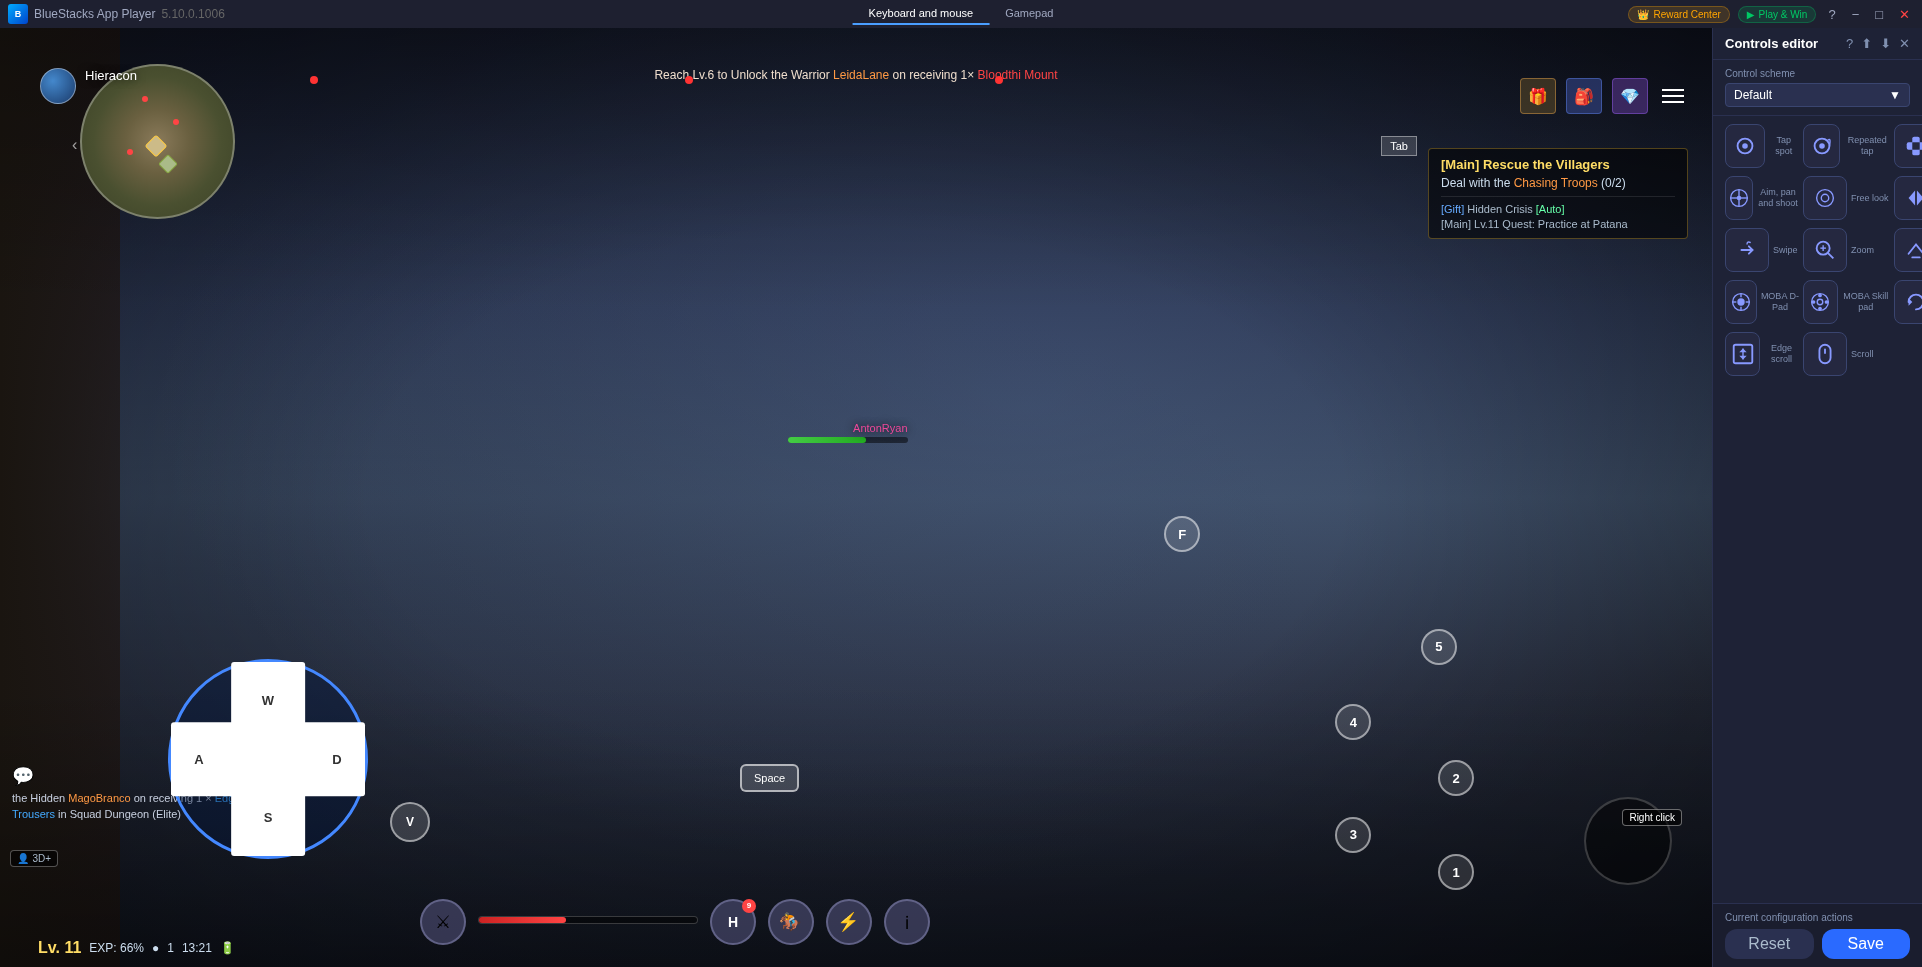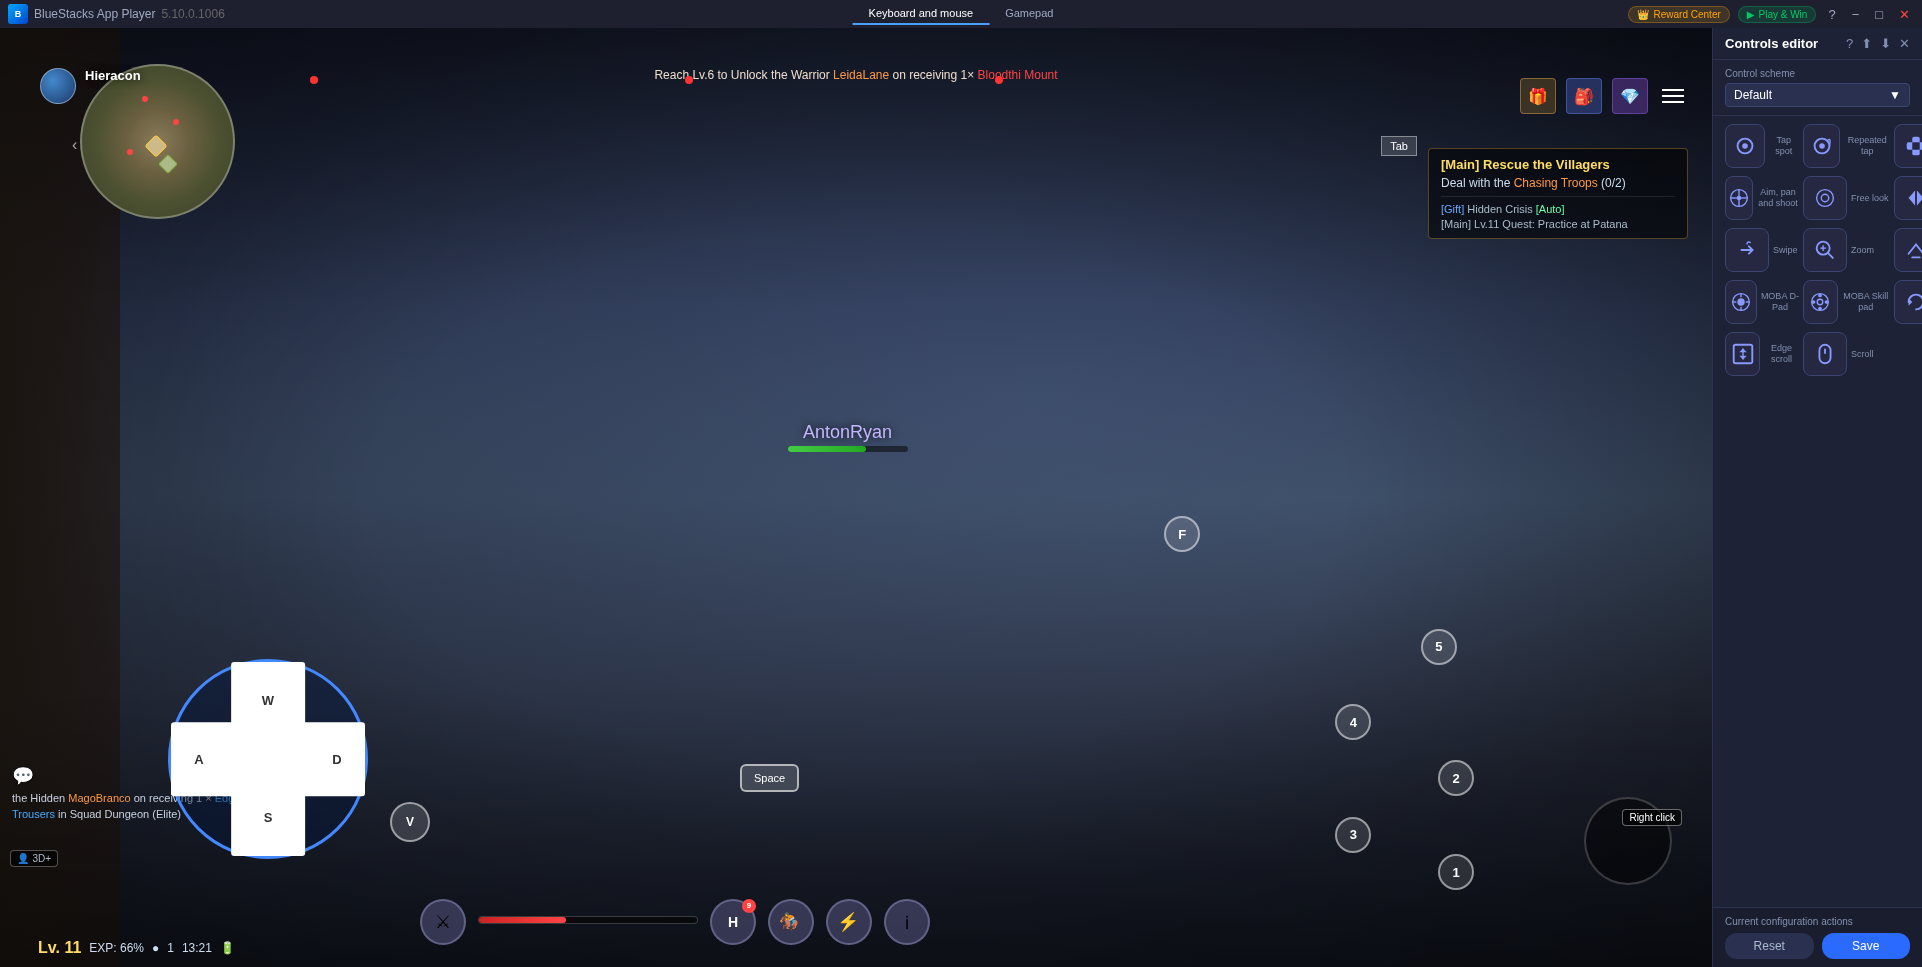--- a/index.html
+++ b/index.html
@@ -261,21 +261,21 @@
       margin-bottom: 6px;
     }
     .editor-bottom-btns {
       display: flex;
       gap: 8px;
     }
     .editor-btn {
       flex: 1;
       padding: 6px;
       border-radius: 12px;
-      font-size: 12px;
+      font-size: 16px;
       text-align: center;
       cursor: pointer;
       border: none;
     }
     .editor-btn.reset {
       background: #2a3050;
       color: #aabbcc;
     }
     .editor-btn.save {
       background: #2a6aff;
@@ -410,21 +410,21 @@
         <div class="red-dot" style="top:55%; left:30%"></div>
         <div style="position:absolute; top:48%; left:44%; width:16px; height:16px; border-radius:2px; background:#ccbb88; border:1px solid #ffcc44; transform:rotate(45deg);"></div>
         <div style="position:absolute; top:60%; left:52%; width:14px; height:14px; border-radius:2px; background:#aabb88; border:1px solid #88aa44; transform:rotate(45deg);"></div>
       </div>
     </div>
 
     <div class="globe-icon" style="position:absolute; top:40px; left:40px;"></div>
 
     <div style="position:absolute; top:108px; left:72px; color:rgba(255,255,255,0.6); font-size:16px;">‹</div>
 
-    <div style="position:absolute; top:40px; left:85px; color:white; font-size:13px; font-weight:bold; text-shadow: 0 0 8px rgba(0,0,0,0.8);">Hieracon</div>
+    <div style="position:absolute; top:40px; left:85px; color:white; font-size:13px; font-weight:normal; text-shadow: 0 0 8px rgba(0,0,0,0.8);">Hieracon</div>
 
     <div style="position:absolute; bottom:145px; left:12px;">
       <div style="color:#aabbcc; font-size:18px; margin-bottom:4px;">💬</div>
       <div style="color:#c8d0e0; font-size:11px; line-height:1.4; max-width:280px;">
         <span>the Hidden </span><span style="color:#ff9944;">MagoBranco</span><span> on receiving 1 × </span><span style="color:#44aaff;">Edgar's Special Trousers</span><span> in Squad Dungeon (Elite)</span>
       </div>
     </div>
 
     <div class="btn-3d">
       <span>👤</span>
@@ -456,21 +456,21 @@
       <div style="color:#ffdd66; font-size:13px; font-weight:bold; margin-bottom:4px;">[Main] Rescue the Villagers</div>
       <div style="color:#ccddee; font-size:12px;">
         Deal with the <span style="color:#ff9944;">Chasing Troops</span> (0/2)
       </div>
       <hr style="border:none; border-top:1px solid rgba(255,255,255,0.1); margin:6px 0;">
       <div style="color:#aabbcc; font-size:11px; margin-bottom:3px;"><span style="color:#66aaff;">[Gift]</span> Hidden Crisis <span style="color:#66ffaa;">[Auto]</span></div>
       <div style="color:#aabbcc; font-size:11px;">[Main] Lv.11 Quest: Practice at Patana</div>
     </div>
 
     <div style="position:absolute; top:42%; left:46%; text-align:center;">
-      <div style="color:#c4b5fd; font-size:18px; text-shadow:0 0 8px rgba(0,0,0,0.9);">AntonRyan</div>
+      <div style="color:#ec4899; font-size:11px; text-shadow:0 0 8px rgba(0,0,0,0.9);text-align:right;">AntonRyan</div>
       <div style="margin-top:3px; width:120px; height:6px; background:rgba(0,0,0,0.5); border-radius:3px;">
         <div style="width:65%; height:100%; background:linear-gradient(90deg,#44cc44,#22aa22); border-radius:3px;"></div>
       </div>
     </div>
 
     <div style="position:absolute; bottom:108px; left:168px;">
       <div style="width:200px; height:200px; border-radius:50%; border:3px solid #4488ff; background:rgba(0,20,60,0.4); position:relative;">
 
         <div style="position:absolute; top:50%; left:0; width:100%; height:38%; transform:translateY(-50%); background:white; border-radius:3px;"></div>
         <div style="position:absolute; left:50%; top:0; width:38%; height:100%; transform:translateX(-50%); background:white; border-radius:3px;"></div>

